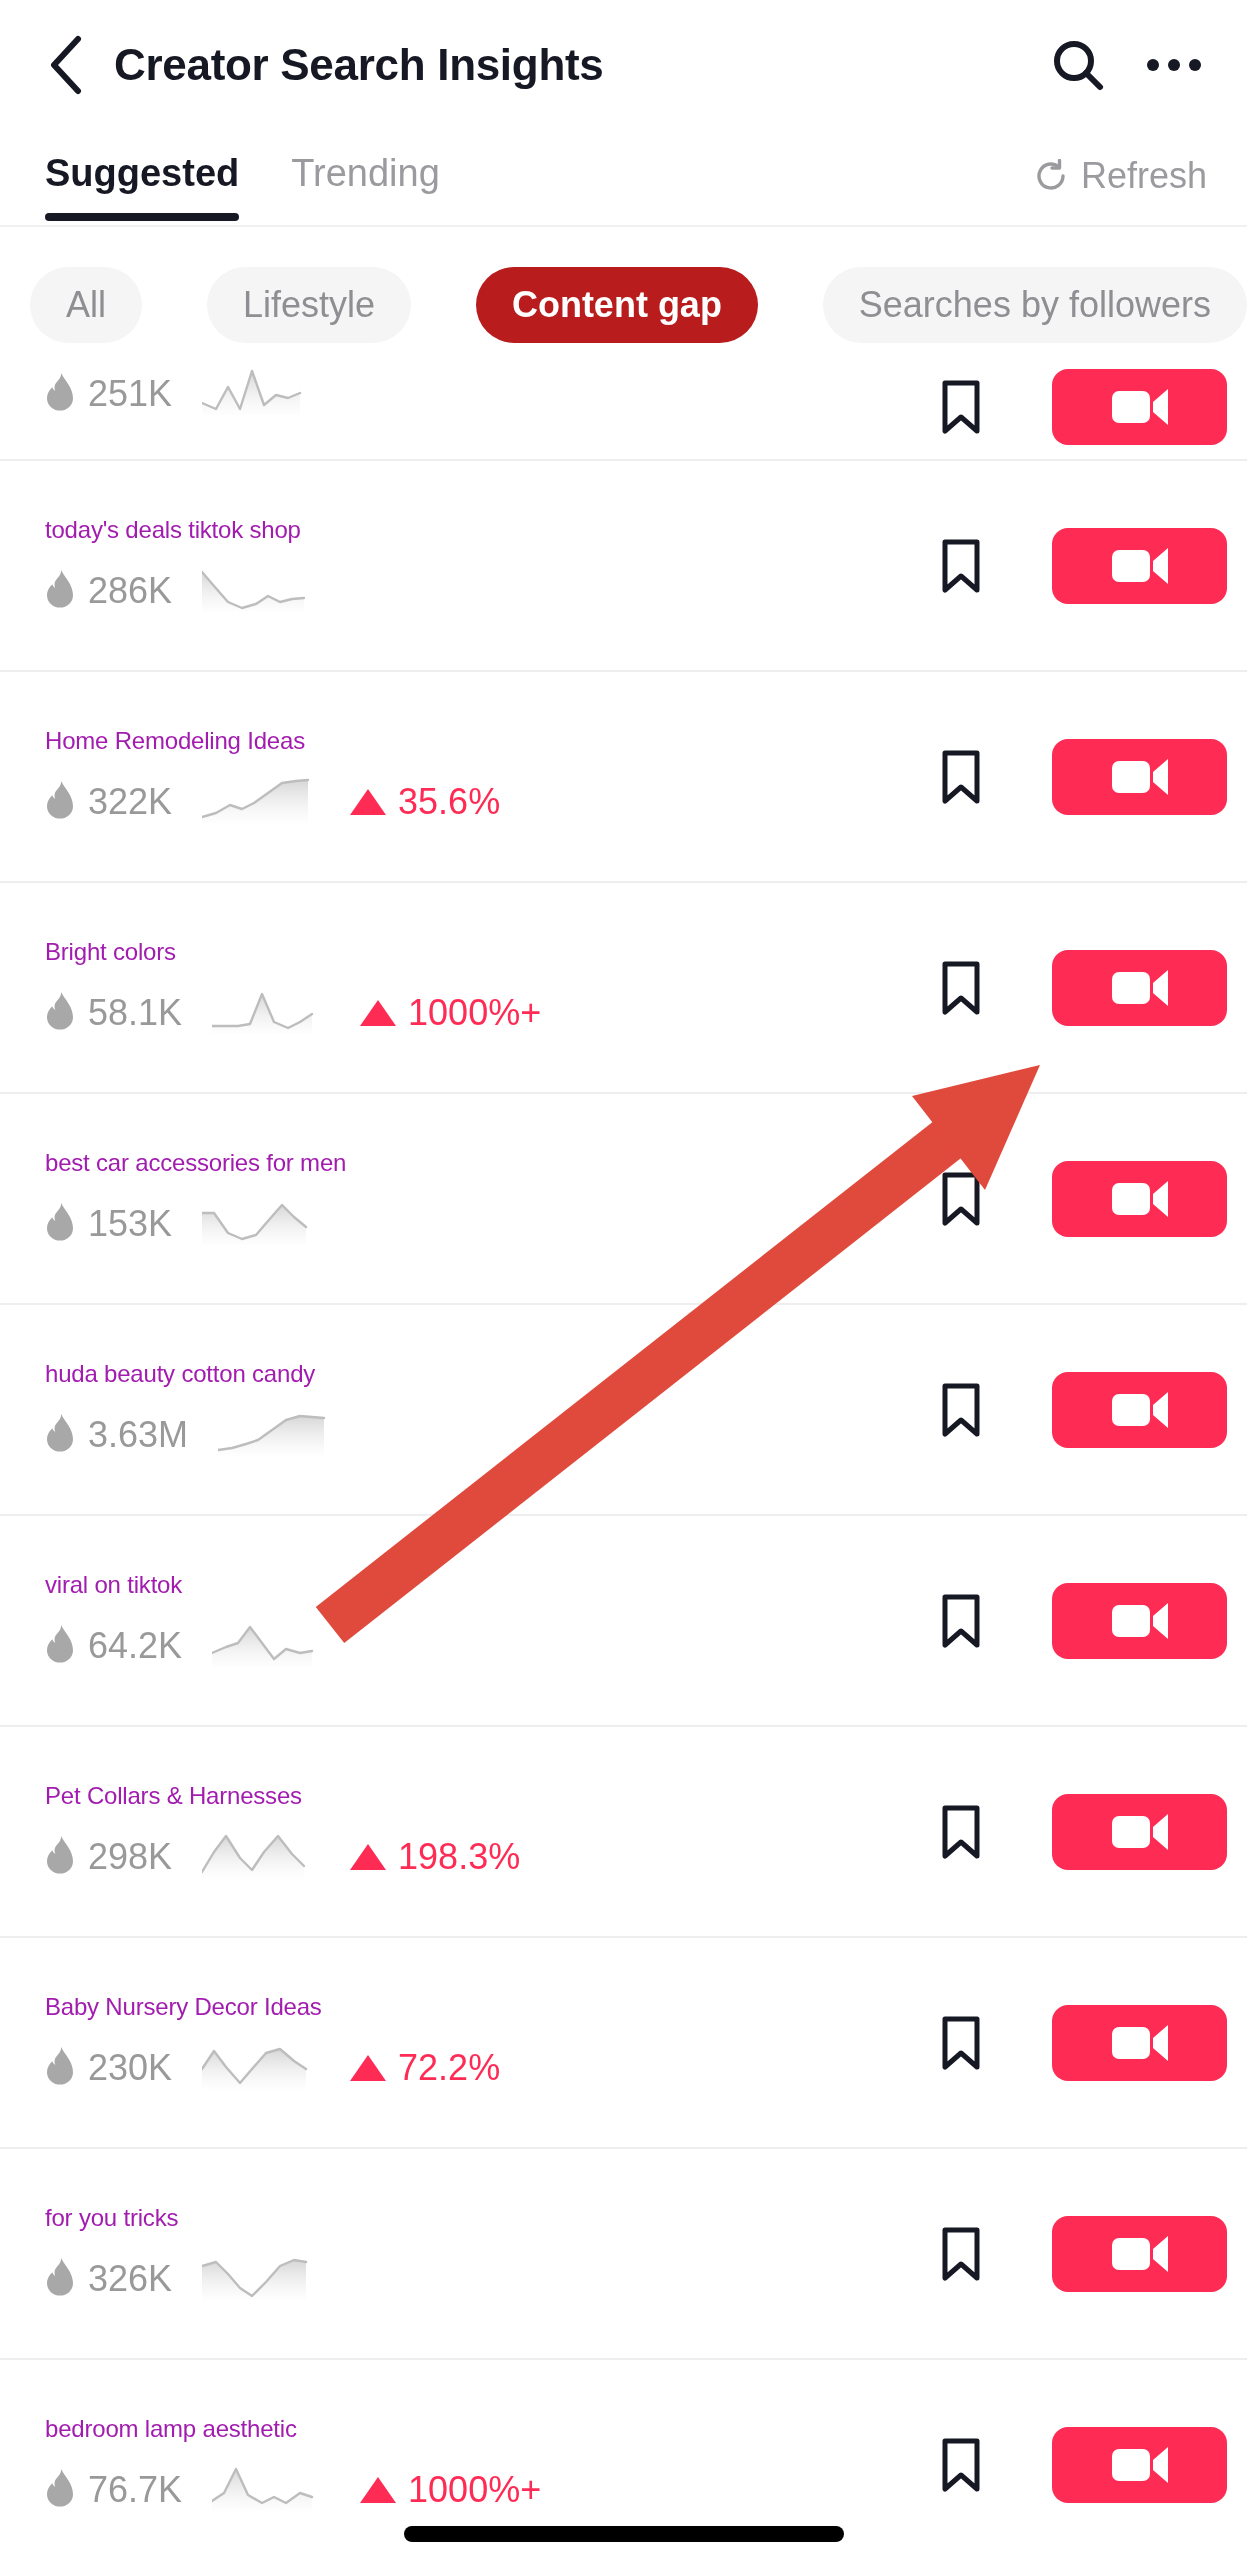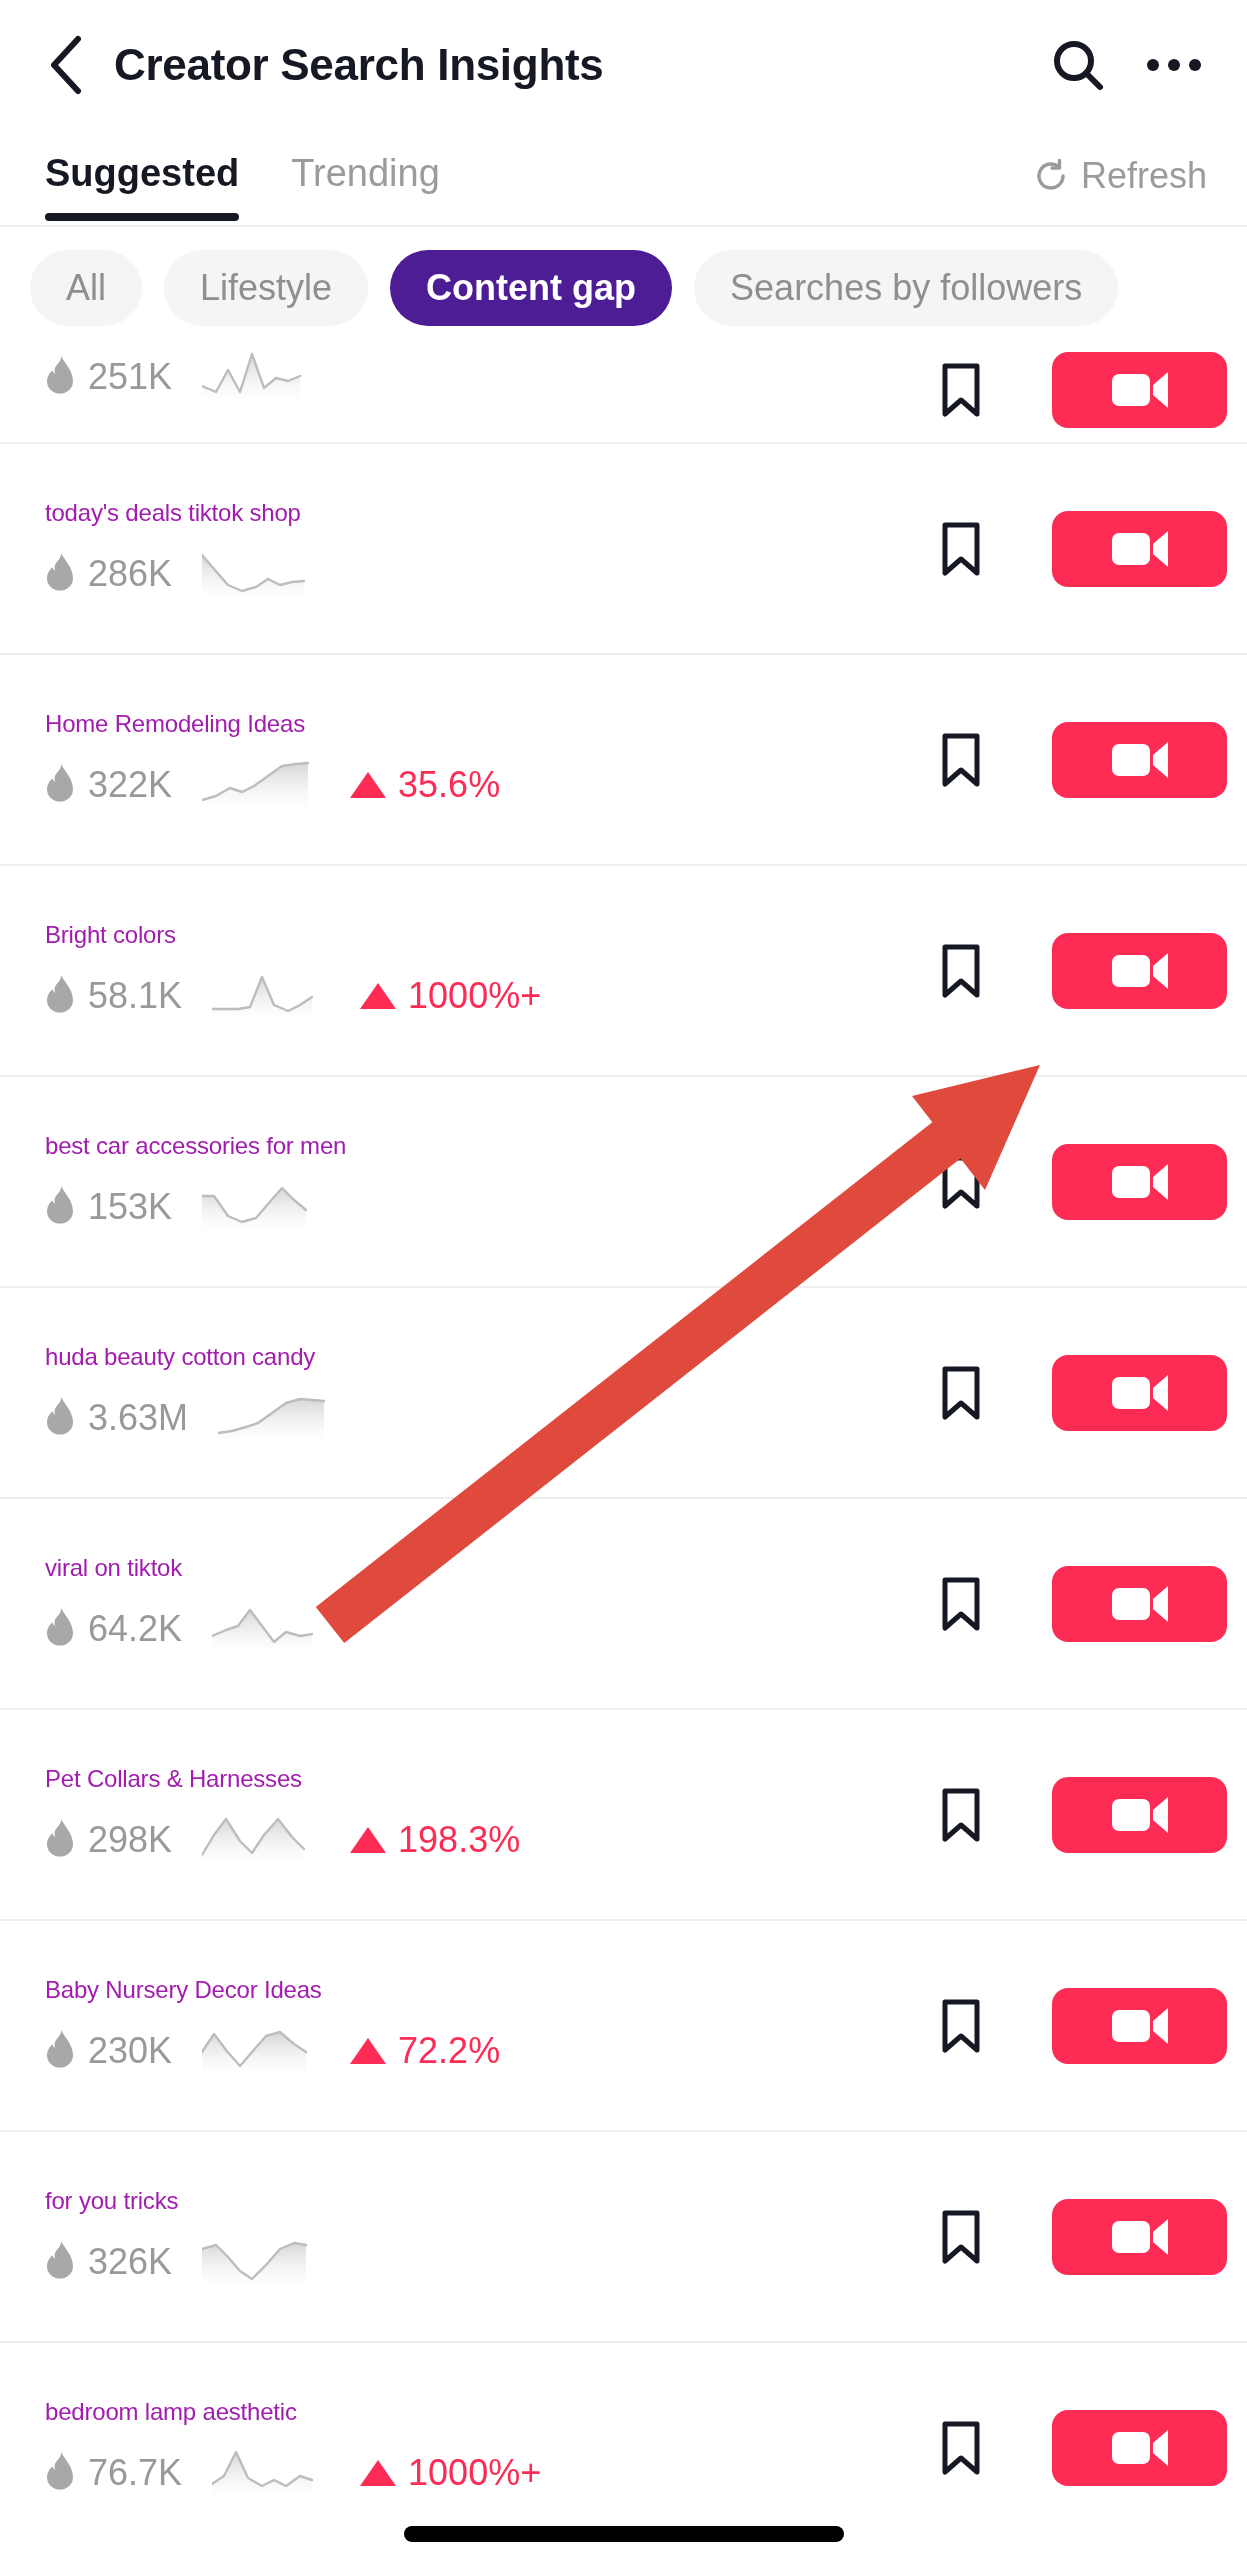--- a/index.html
+++ b/index.html
@@ -59,32 +59,32 @@
   }
   .tabs-spacer { flex:1 1 auto; }
   .refresh {
     display:flex; align-items:center; gap:13px;
     color:#9b9b9f; font-size:36px; padding-top:3px;
   }
 
   
   .chips-row {
     display:flex; align-items:center; gap:22px;
-    padding:23px 0 26px 30px;
-    overflow:hidden; white-space:nowrap;
+    padding:40px 0 26px 30px;
+    overflow:hidden; white-space:nowrap;justify-content:space-between;
   }
   .chip {
     flex:0 0 auto;
     height:76px; border-radius:38px;
     display:flex; align-items:center; justify-content:center;
     padding:0 36px;
     font-size:36px;
     background:#f5f5f5; color:#8e8e93;
   }
-  .chip.selected { background:#4c1d95; color:#ffffff; font-weight:bold; }
+  .chip.selected { background:#b91c1c; color:#ffffff; font-weight:bold; }
 
   
   .list { position:relative; }
   .row {
     position:relative;
     display:flex; align-items:center;
     padding:0 20px 0 45px;
     height:211px;
     border-top:2px solid #eeeeee;
   }

